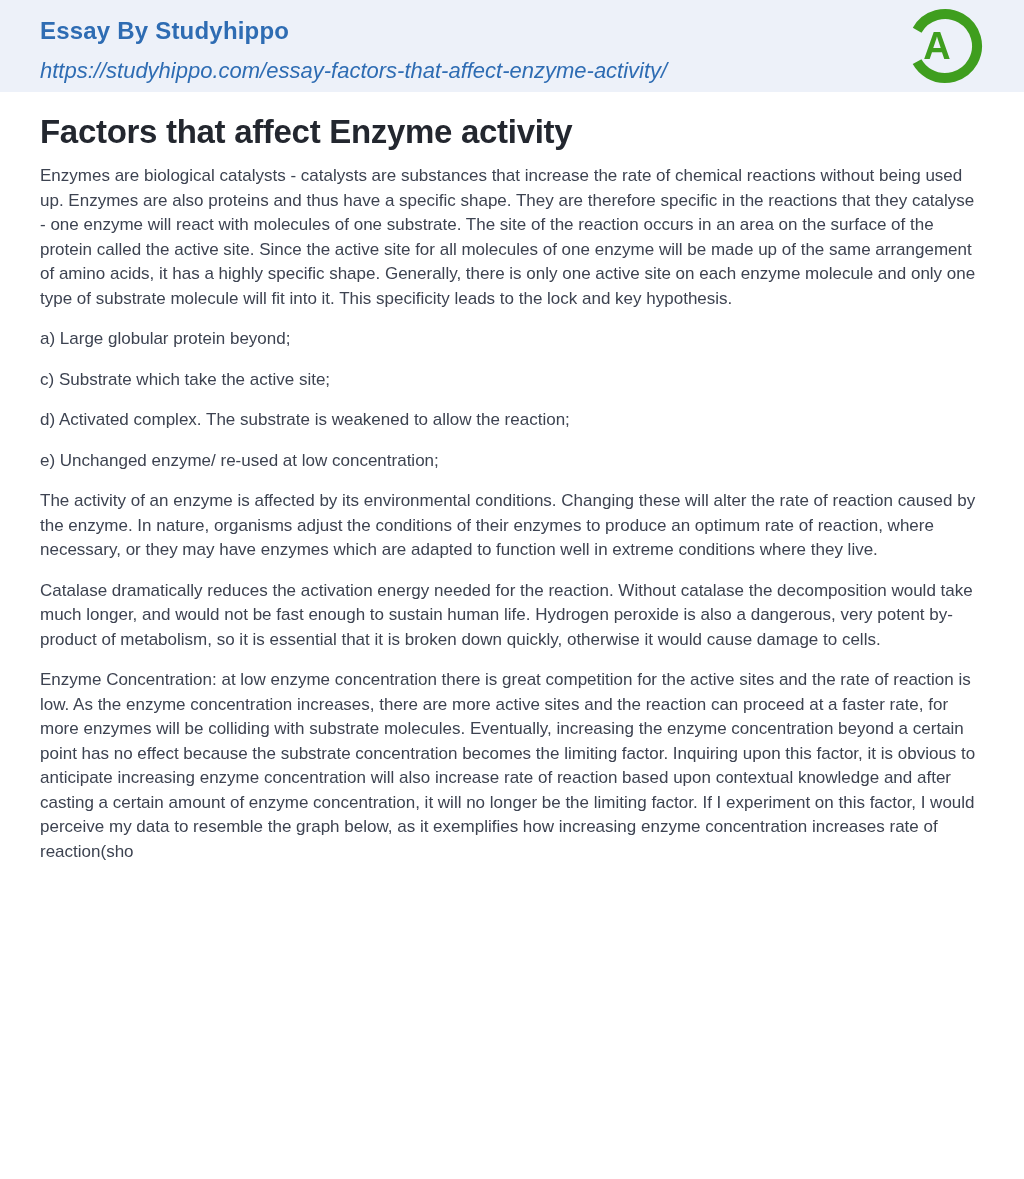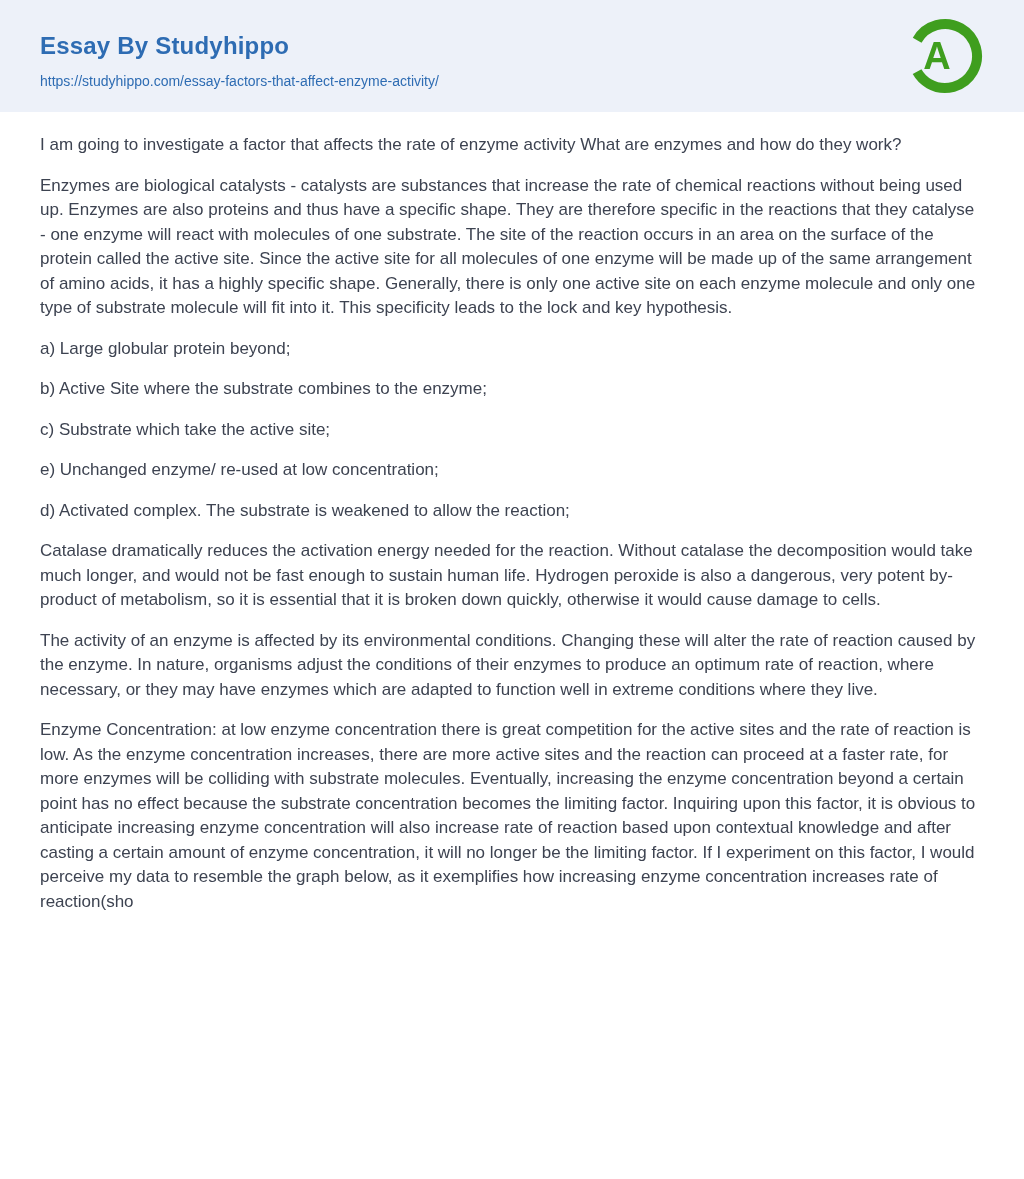--- a/index.html
+++ b/index.html
@@ -4,38 +4,39 @@
 <style>
   * { margin: 0; padding: 0; box-sizing: border-box; }
   html, body { width: 1024px; background: #ffffff; }
   body {
     min-height: 1179px;
     font-family: "Liberation Sans", "DejaVu Sans", sans-serif;
     -webkit-font-smoothing: antialiased;
   }
   .header {
     background: #edf1f9;
-    height: 112px;
+    height: 92px;
     display: flex;
     align-items: center;
     justify-content: space-between;
     padding: 0 40px 0 40px;
   }
   .header-left { display: flex; flex-direction: column; gap: 13px; padding-top: 8px; }
   .site-title {
     color: #2e6cb3;
     font-size: 24px;
     font-weight: 700;
     letter-spacing: 0.2px;
   }
   .page-url {
     color: #2e6cb3;
-    font-size: 14px;
+    font-size: 22px;
     font-weight: 400;
     text-decoration: none;
+    font-style: italic;
   }
   .logo { width: 80px; height: 84px; flex: none; }
   .main { padding: 21px 40px 40px 40px; }
   .essay-title {
     font-size: 33px;
     font-weight: 800;
     color: #23272f;
     letter-spacing: -0.3px;
     margin: 0 0 13px 0;
   }
@@ -56,25 +57,24 @@
   </div>
   <div class="logo">
     <svg viewBox="0 0 80 84" width="80" height="84" aria-hidden="true">
       <circle cx="41" cy="42" r="32" fill="none" stroke="#3f9e1e" stroke-width="10" stroke-dasharray="168 33.1" transform="rotate(-150.5 41 42)"></circle>
       <text x="33" y="55" text-anchor="middle" font-size="38" font-weight="600" font-family="Liberation Sans, DejaVu Sans, sans-serif" fill="#3f9e1e">A</text>
     </svg>
   </div>
 </div>
 
 <div class="main">
+  <h1 class="essay-title">Factors that affect Enzyme activity</h1>
   <div class="essay-body">
-    <p>I am going to investigate a factor that affects the rate of enzyme activity What are enzymes and how do they work?</p>
     <p>Enzymes are biological catalysts - catalysts are substances that increase the rate of chemical reactions without being used up. Enzymes are also proteins and thus have a specific shape. They are therefore specific in the reactions that they catalyse - one enzyme will react with molecules of one substrate. The site of the reaction occurs in an area on the surface of the protein called the active site. Since the active site for all molecules of one enzyme will be made up of the same arrangement of amino acids, it has a highly specific shape. Generally, there is only one active site on each enzyme molecule and only one type of substrate molecule will fit into it. This specificity leads to the lock and key hypothesis.</p>
     <p>a) Large globular protein beyond;</p>
-    <p>b) Active Site where the substrate combines to the enzyme;</p>
     <p>c) Substrate which take the active site;</p>
+    <p>d) Activated complex. The substrate is weakened to allow the reaction;</p>
     <p>e) Unchanged enzyme/ re-used at low concentration;</p>
-    <p>d) Activated complex. The substrate is weakened to allow the reaction;</p>
+    <p>The activity of an enzyme is affected by its environmental conditions. Changing these will alter the rate of reaction caused by the enzyme. In nature, organisms adjust the conditions of their enzymes to produce an optimum rate of reaction, where necessary, or they may have enzymes which are adapted to function well in extreme conditions where they live.</p>
     <p>Catalase dramatically reduces the activation energy needed for the reaction. Without catalase the decomposition would take much longer, and would not be fast enough to sustain human life. Hydrogen peroxide is also a dangerous, very potent by-product of metabolism, so it is essential that it is broken down quickly, otherwise it would cause damage to cells.</p>
-    <p>The activity of an enzyme is affected by its environmental conditions. Changing these will alter the rate of reaction caused by the enzyme. In nature, organisms adjust the conditions of their enzymes to produce an optimum rate of reaction, where necessary, or they may have enzymes which are adapted to function well in extreme conditions where they live.</p>
     <p>Enzyme Concentration: at low enzyme concentration there is great competition for the active sites and the rate of reaction is low. As the enzyme concentration increases, there are more active sites and the reaction can proceed at a faster rate, for more enzymes will be colliding with substrate molecules. Eventually, increasing the enzyme concentration beyond a certain point has no effect because the substrate concentration becomes the limiting factor. Inquiring upon this factor, it is obvious to anticipate increasing enzyme concentration will also increase rate of reaction based upon contextual knowledge and after casting a certain amount of enzyme concentration, it will no longer be the limiting factor. If I experiment on this factor, I would perceive my data to resemble the graph below, as it exemplifies how increasing enzyme concentration increases rate of reaction(sho</p>
   </div>
 </div>
 
 </body></html>

